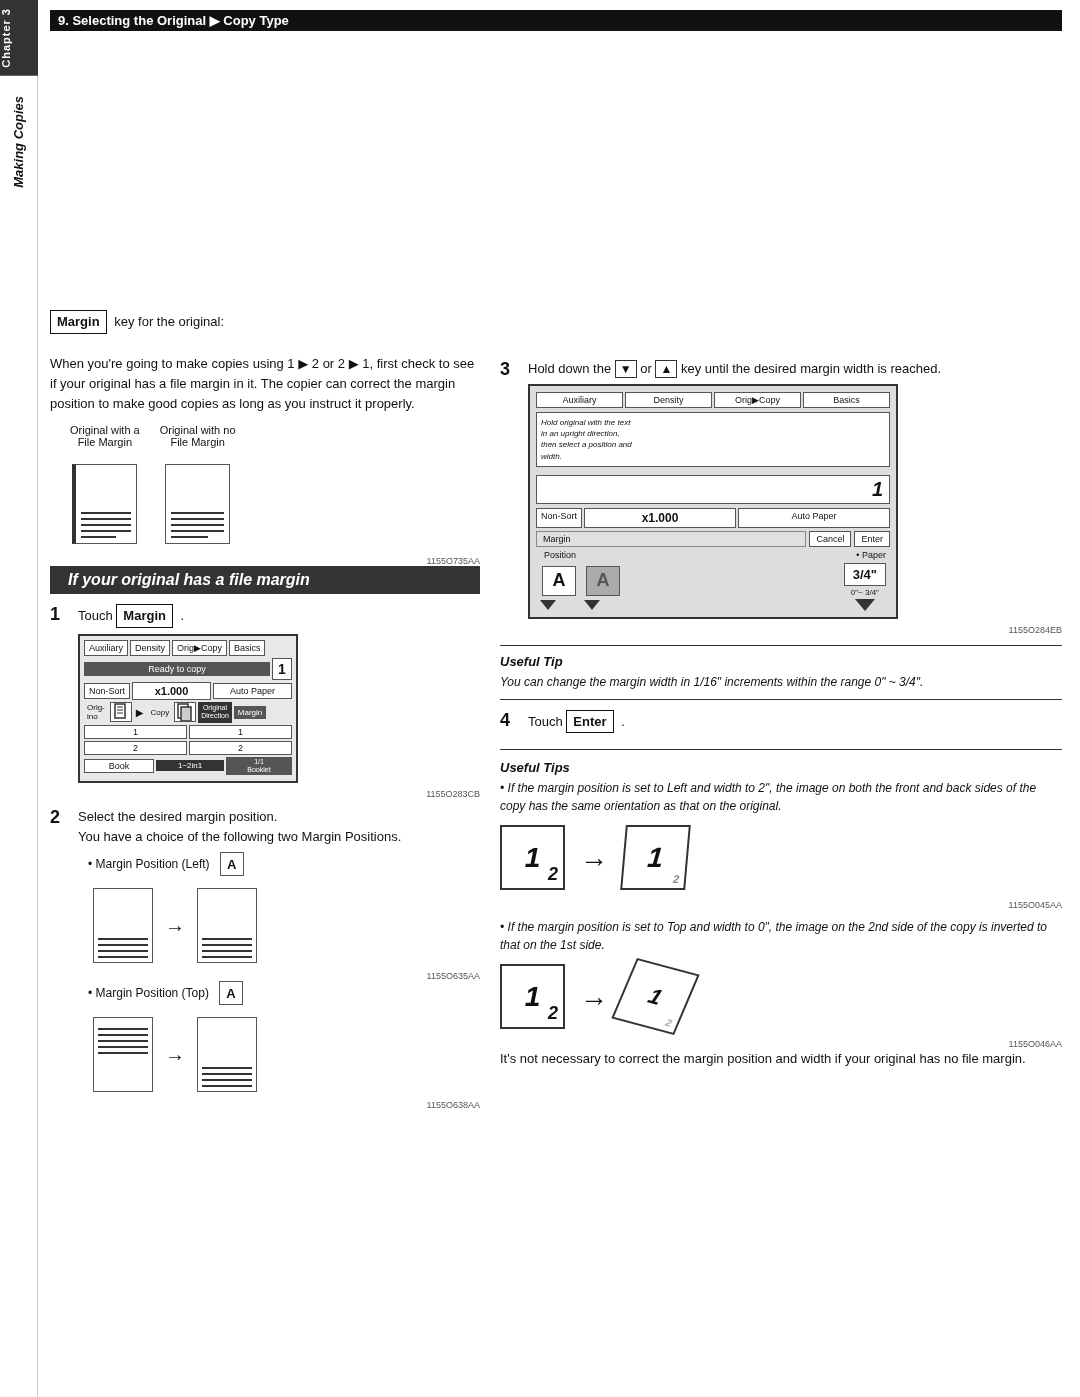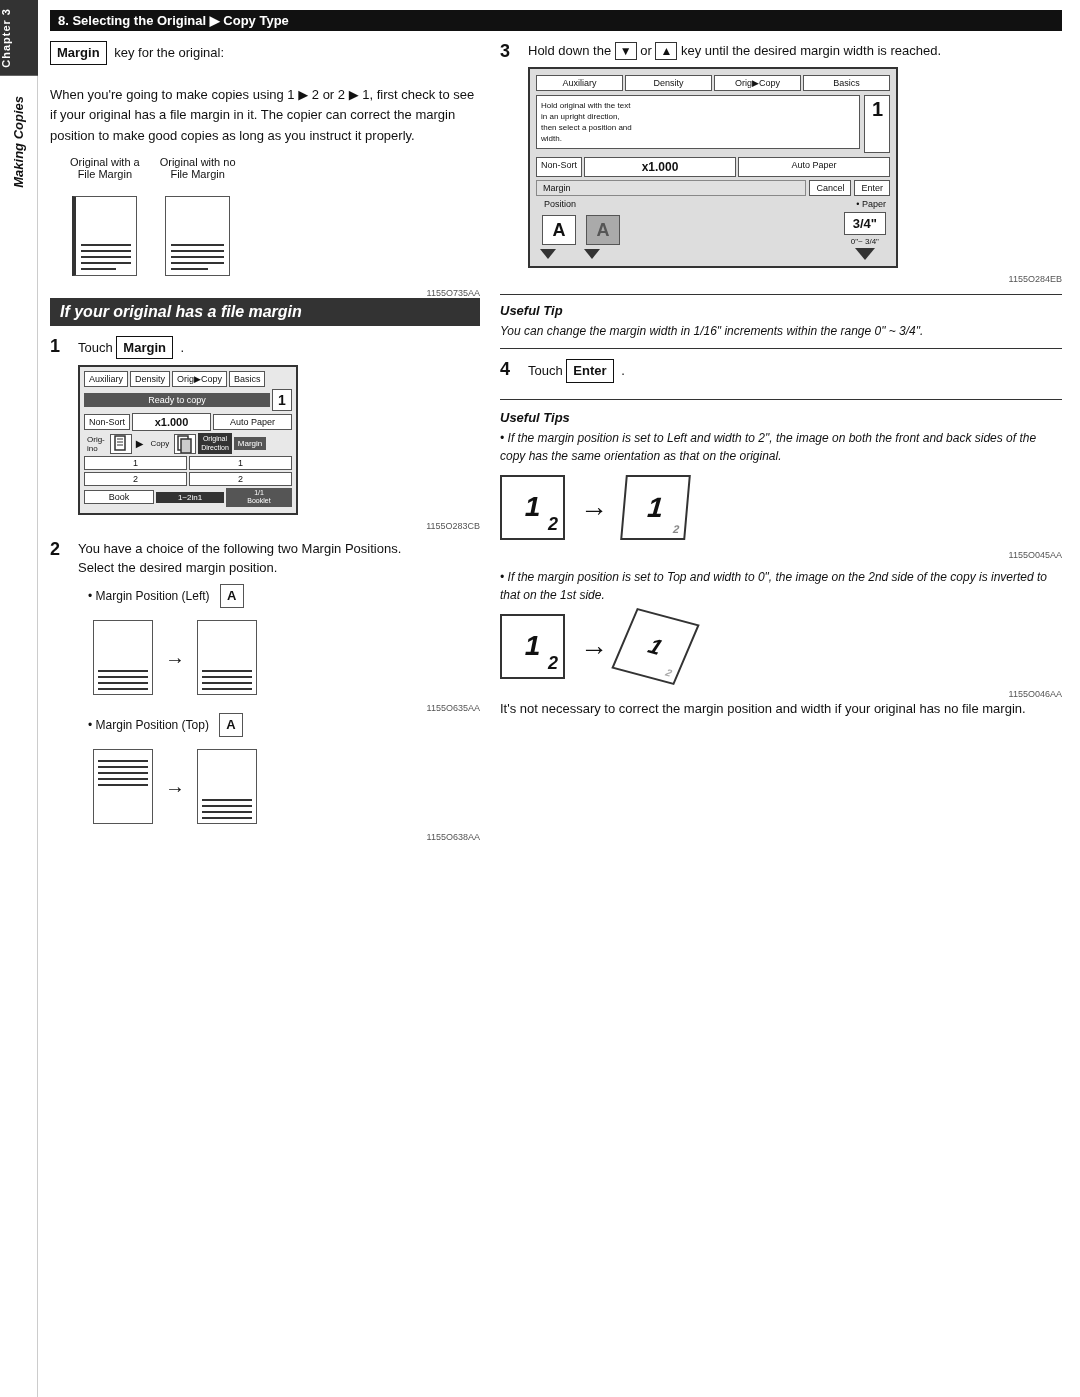--- a/index.html
+++ b/index.html
@@ -81,20 +81,21 @@
       padding: 3px 8px;
       margin-bottom: 10px;
     }
 
     
     .two-col {
       display: flex;
       flex-direction: row;
       gap: 20px;
       flex: 1;
+      align-items: center;
     }
 
     .left-col {
       width: 430px;
       flex-shrink: 0;
     }
 
     .right-col {
       flex: 1;
     }
@@ -167,21 +168,21 @@
       border-left: 4px solid #333;
     }
 
     
     .section-highlight {
       background: #333;
       color: #fff;
       font-size: 16px;
       font-weight: bold;
       font-style: italic;
-      padding: 5px 10px;
+      padding: 5px 18px;
       margin-bottom: 10px;
     }
 
     
     .step {
       display: flex;
       flex-direction: row;
       align-items: flex-start;
       margin-bottom: 8px;
     }
@@ -611,21 +612,21 @@
 <div class="page-container">
 
   <div class="sidebar">
     <div class="sidebar-chapter">Chapter 3</div>
     <div class="sidebar-making-copies">Making Copies</div>
   </div>
 
   <div class="main-content">
 
 
-    <div class="section-header">8. Selecting the Original ▶ Copy Type</div>
+    <div class="section-header">9. Selecting the Original ▶ Copy Type</div>
 
     <div class="two-col">
 
       <div class="left-col">
 
         <div class="intro-text">
           <span class="margin-key-box">Margin</span>
           <span>key for the original:</span>
           <br><br>
           <span>When you're going to make copies using 1 ▶ 2 or 2 ▶ 1, first check to see if your original has a file margin in it. The copier can correct the margin position to make good copies as long as you instruct it properly.</span>
@@ -728,22 +729,22 @@
               </div>
             </div>
             <div class="img-ref">1155O283CB</div>
           </div>
         </div>
 
         <div class="step">
           <div class="step-num">2</div>
           <div class="step-content">
             <div class="step-text">
+              <div>Select the desired margin position.</div>
               <div>You have a choice of the following two Margin Positions.</div>
-              <div>Select the desired margin position.</div>
             </div>
 
             <div class="margin-pos-item">
               <div class="margin-pos-label">• Margin Position (Left)</div>
               <div class="letter-a-box">A</div>
             </div>
 
             <div style="display:flex; flex-direction:row; align-items:center; gap:12px; margin-left:15px; margin-bottom:8px;">
               <div class="paper-small paper-with-margin">
                 <div class="paper-lines">
@@ -811,21 +812,21 @@
 
             <div class="copier-screen-large">
 
               <div class="screen-tabs">
                 <div class="screen-tab">Auxiliary</div>
                 <div class="screen-tab">Density</div>
                 <div class="screen-tab">Orig▶Copy</div>
                 <div class="screen-tab">Basics</div>
               </div>
 
-              <div style="display:flex; flex-direction:row; gap:4px; margin-bottom:4px;">
+              <div style="display:flex; flex-direction:column; gap:4px; margin-bottom:4px;font-style:italic;">
                 <div class="screen-text-area" style="flex:1;">Hold original with the text<br>in an upright direction,<br>then select a position and<br>width.</div>
                 <div class="screen-large-counter">1</div>
               </div>
 
               <div style="display:flex; flex-direction:row; gap:2px; margin-bottom:3px;">
                 <div class="screen-btn">Non-Sort</div>
                 <div class="screen-x1000" style="font-size:12px; font-weight:bold;">x1.000</div>
                 <div class="screen-autopaper">Auto Paper</div>
               </div>
 

